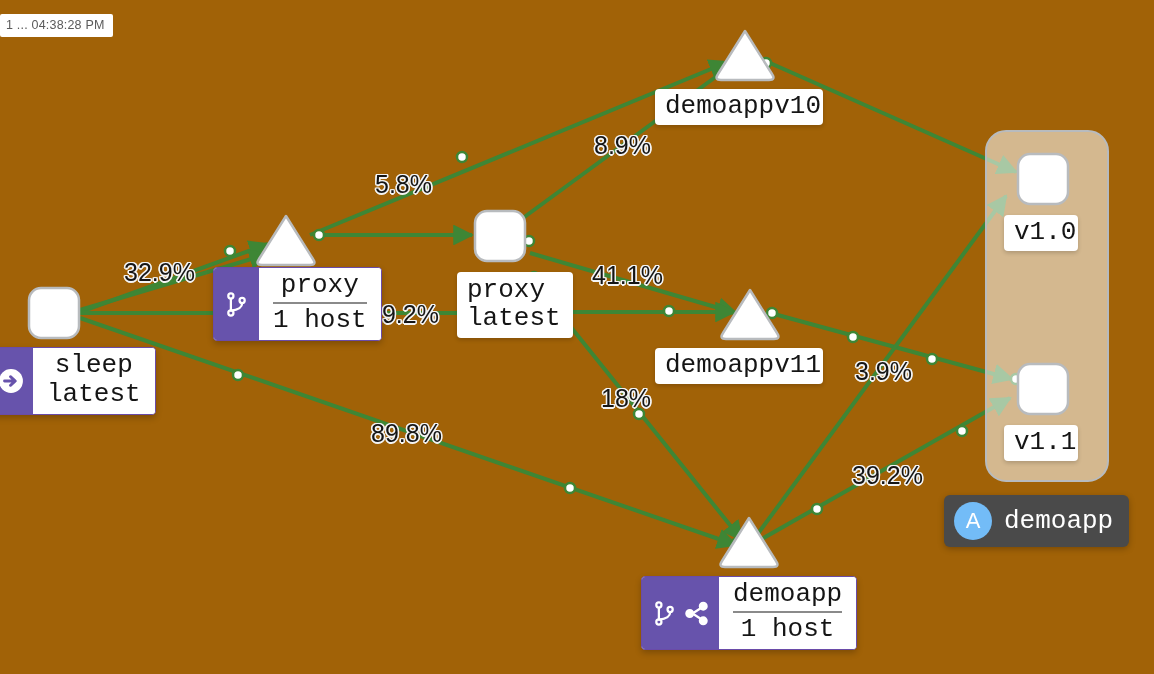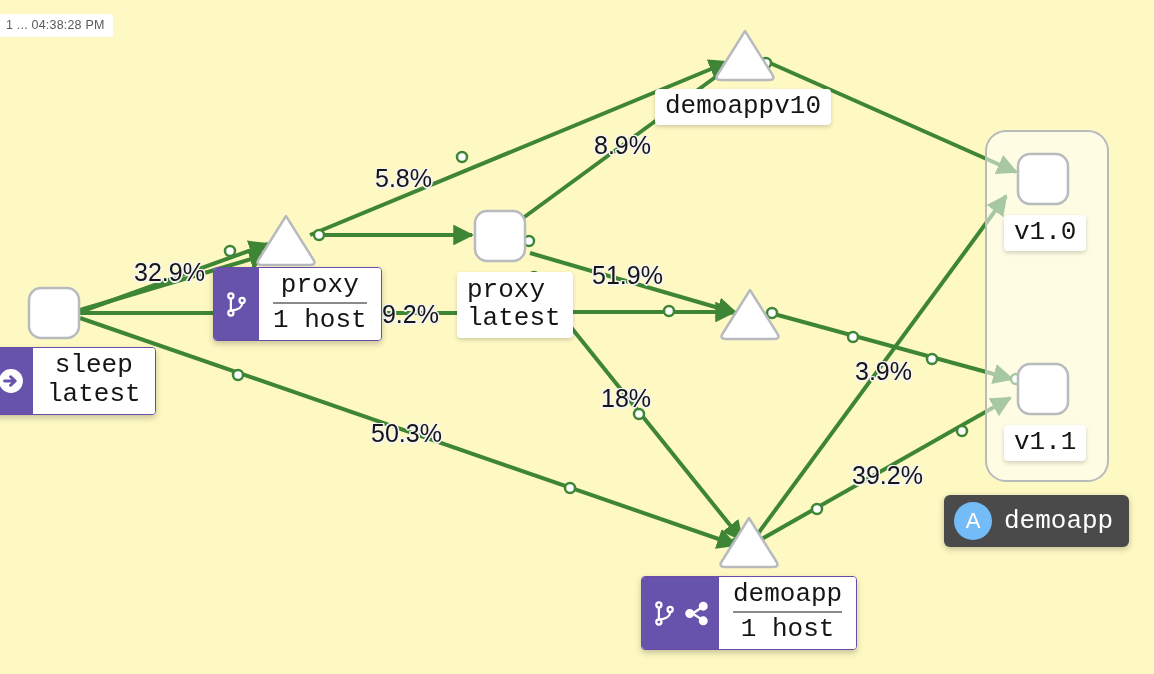--- a/index.html
+++ b/index.html
@@ -5,21 +5,21 @@
   html, body {
     margin: 0;
     padding: 0;
     background: #f4f4f4;
     font-family: "Liberation Sans", sans-serif;
   }
   #stage {
     position: relative;
     width: 1154px;
     height: 674px;
-    background: #fef9c3;
+    background: #a16207;
     overflow: hidden;
   }
   svg.graph-layer {
     position: absolute;
     left: 0; top: 0;
     width: 1154px;
     height: 674px;
   }
   
   .timestamp-chip {
@@ -51,21 +51,21 @@
   }
   
   .node-label {
     position: absolute;
     background: #ffffff;
     border-radius: 4px;
     box-shadow: 0 2px 4px rgba(3,3,3,0.18);
     font-family: "Liberation Mono", monospace;
     font-size: 26px;
     color: #151515;
-    padding: 3px 10px 5px 10px;
+    padding: 3px 2px 5px 10px;
     white-space: nowrap;
     line-height: 1.08;
   }
   .node-label.two-line {
     text-align: left;
     padding: 4px 12px 6px 10px;
   }
   .node-label .ln { display: block; }
   
   .detail-box {
@@ -210,45 +210,46 @@
 
     <path d="M 749 518 L 776 561 Q 780 567 773 567 L 725 567 Q 718 567 722 561 Z" fill="#ffffff" stroke="#b8bbbe" stroke-width="2.5" stroke-linejoin="round"></path>
 
     <rect x="1018" y="154" width="50" height="50" rx="12" ry="12" fill="#ffffff" stroke="#b8bbbe" stroke-width="2.5"></rect>
 
     <rect x="1018" y="364" width="50" height="50" rx="12" ry="12" fill="#ffffff" stroke="#b8bbbe" stroke-width="2.5"></rect>
   </svg>
 
   <div class="timestamp-chip">1 ... 04:38:28 PM</div>
 
-  <div class="edge-label" style="left:134px; top:258px;">32.9%</div>
-
-  <div class="edge-label" style="left:375px; top:164px;text-align:right;">5.8%</div>
+  <div class="edge-label" style="left:124px; top:258px;">32.9%</div>
+
+  <div class="edge-label" style="left:375px; top:170px;text-align:right;">5.8%</div>
 
   <div class="edge-label" style="left:368px; top:300px;">29.2%</div>
 
   <div class="edge-label" style="left:594px; top:131px;">8.9%</div>
 
-  <div class="edge-label" style="left:592px; top:261px;">51.9%</div>
+  <div class="edge-label" style="left:592px; top:261px;">41.1%</div>
 
   <div class="edge-label" style="left:601px; top:384px;">18%</div>
 
-  <div class="edge-label" style="left:371px; top:419px;">50.3%</div>
+  <div class="edge-label" style="left:371px; top:419px;">89.8%</div>
 
   <div class="edge-label" style="left:855px; top:357px;">3.9%</div>
 
   <div class="edge-label" style="left:852px; top:461px;">39.2%</div>
 
   <div class="node-label two-line" style="left:457px; top:272px;">
     <span class="ln">proxy</span>
     <span class="ln">latest</span>
   </div>
 
   <div class="node-label" style="left:655px; top:89px;">demoappv10</div>
 
+  <div class="node-label" style="left:655px; top:348px;">demoappv11</div>
 
   <div class="node-label" style="left:1004px; top:215px;">v1.0</div>
 
   <div class="node-label" style="left:1004px; top:425px;">v1.1</div>
 
   <div class="detail-box" style="left:-12px; top:347px;">
     <div class="detail-badge">
       <svg width="26" height="26" viewBox="0 0 24 24">
         <circle cx="12" cy="12" r="11" fill="#ffffff"></circle>
         <path d="M6 12 h9 M11.5 8 l4.5 4 l-4.5 4" fill="none" stroke="#6753ac" stroke-width="2.6" stroke-linecap="round" stroke-linejoin="round"></path>

